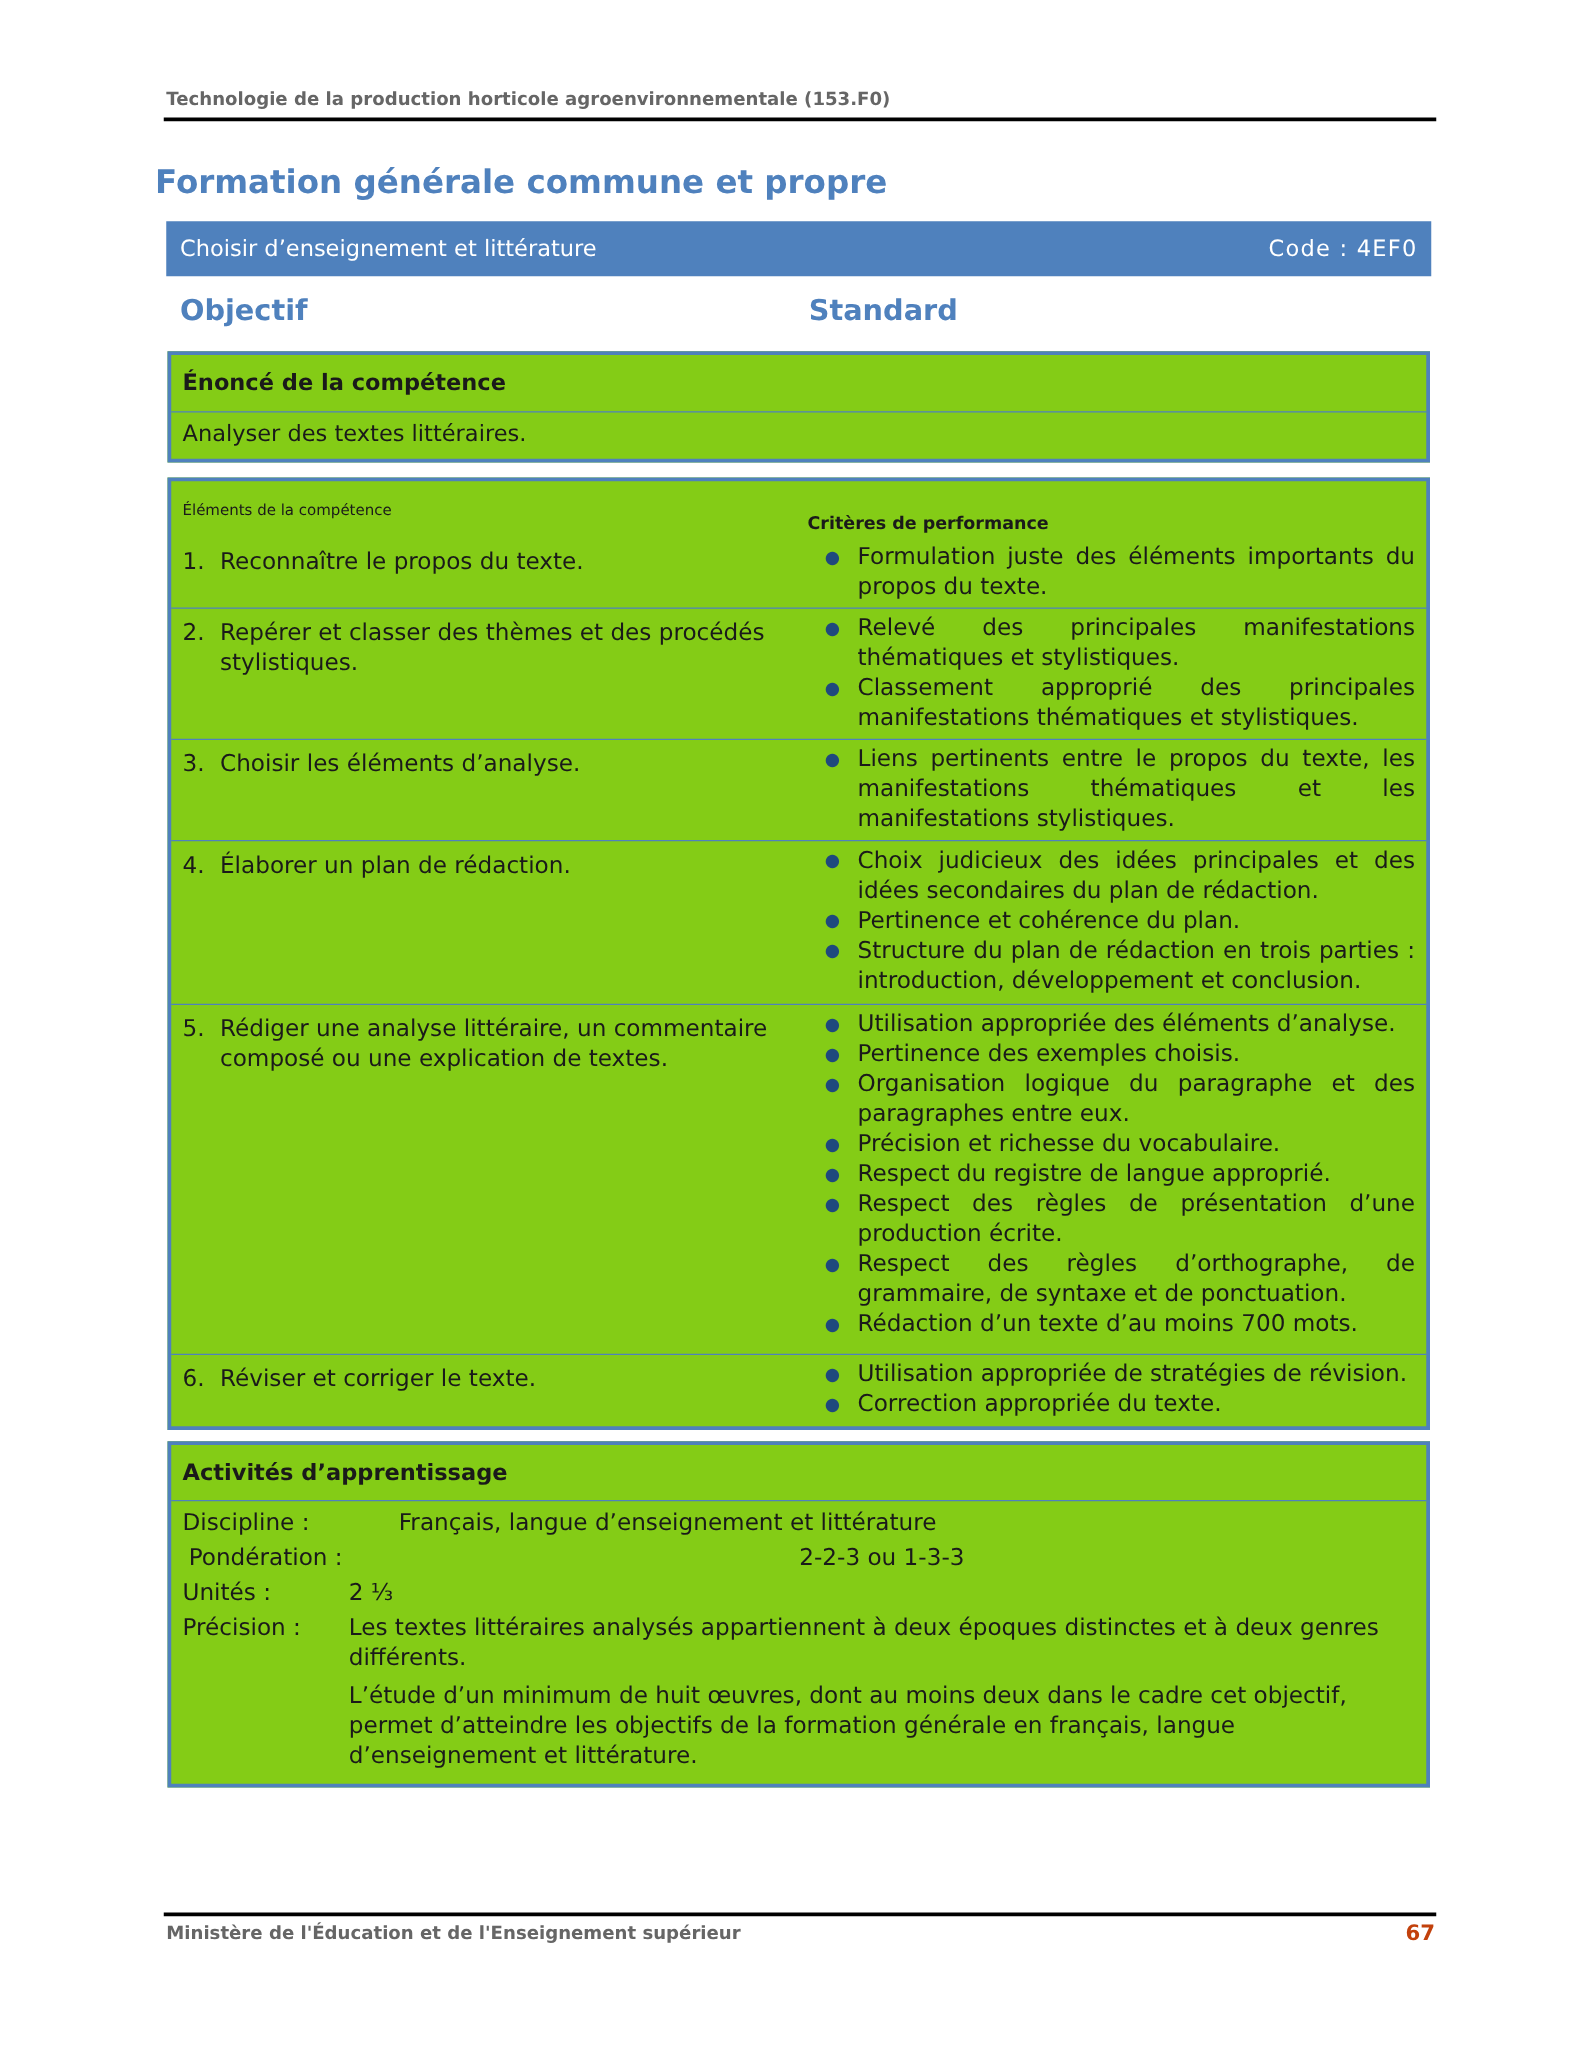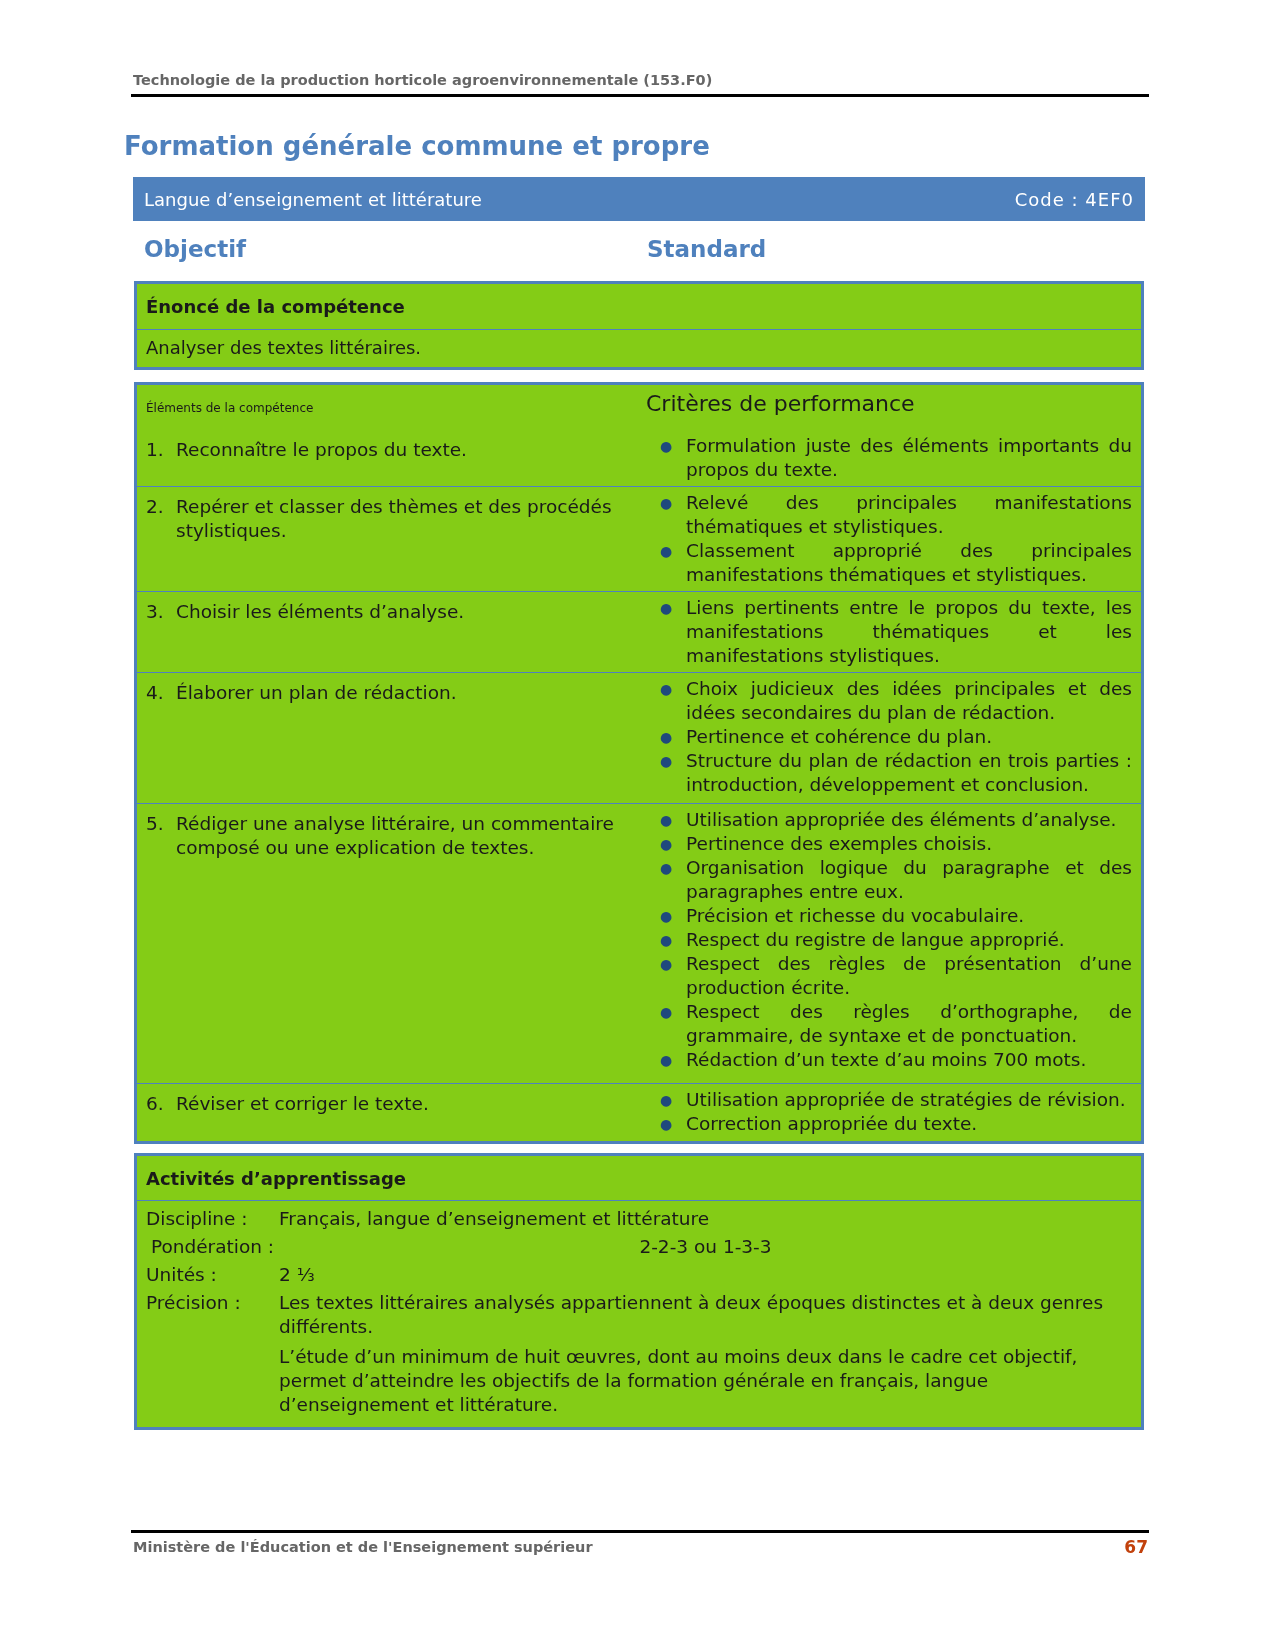--- a/index.html
+++ b/index.html
@@ -37,38 +37,38 @@
 </style>
 </head>
 <body>
 
 <div class="running-header">Technologie de la production horticole agroenvironnementale (153.F0)</div>
 <div class="header-rule"></div>
 
 <div class="page-title">Formation générale commune et propre</div>
 
 <div class="banner">
-  <span>Langue d’enseignement et littérature</span>
+  <span>Choisir d’enseignement et littérature</span>
   <span class="code">Code : 4EF0</span>
 </div>
 
 <div class="colheads">
   <span style="left:0">Objectif</span>
   <span style="left:503px">Standard</span>
 </div>
 
 <div class="box" style="top:281px;">
   <div class="row hdr">Énoncé de la compétence</div>
   <div class="row plain" style="height:38px;">Analyser des textes littéraires.</div>
 </div>
 
 <div class="box" style="top:382px;">
   <div class="row grid-row" style="height:45px;">
     <div class="left" style="font-weight:normal;font-size:12px;padding-top:11px;">Éléments de la compétence</div>
-    <div class="right" style="font-weight:normal;font-size:22px;padding-top:7px;">Critères de performance</div>
+    <div class="right" style="font-weight:bold;font-size:14px;padding-top:22px;">Critères de performance</div>
   </div>
   <div id="table-rows">
       <div class="row grid-row" style="min-height: 56px;">
         <div class="left">
           <div class="num-item">
             <span class="n">1.</span>
             <span>Reconnaître le propos du texte.</span>
           </div>
         </div>
         <div class="right">
@@ -191,21 +191,21 @@
             <span class="t">Correction appropriée du texte.</span>
           </div>
         </div>
       </div>
     </div>
 </div>
 
 <div class="box" style="top:1153px;">
   <div class="row hdr" style="height:44px;">Activités d’apprentissage</div>
   <div class="row" style="padding:6px 9px 10px 9px;">
-    <div class="act-row" style="margin-bottom:4px;">
+    <div class="act-row" style="margin-bottom:4px;gap:40px;">
       <span class="lbl">Discipline :</span>
       <span class="val">Français, langue d’enseignement et littérature</span>
     </div>
     <div class="act-row" style="margin-bottom:4px;text-align:center;">
       <span class="lbl">Pondération :</span>
       <span class="val">2-2-3 ou 1-3-3</span>
     </div>
     <div class="act-row" style="margin-bottom:4px;">
       <span class="lbl">Unités :</span>
       <span class="val">2 ⅓</span>

